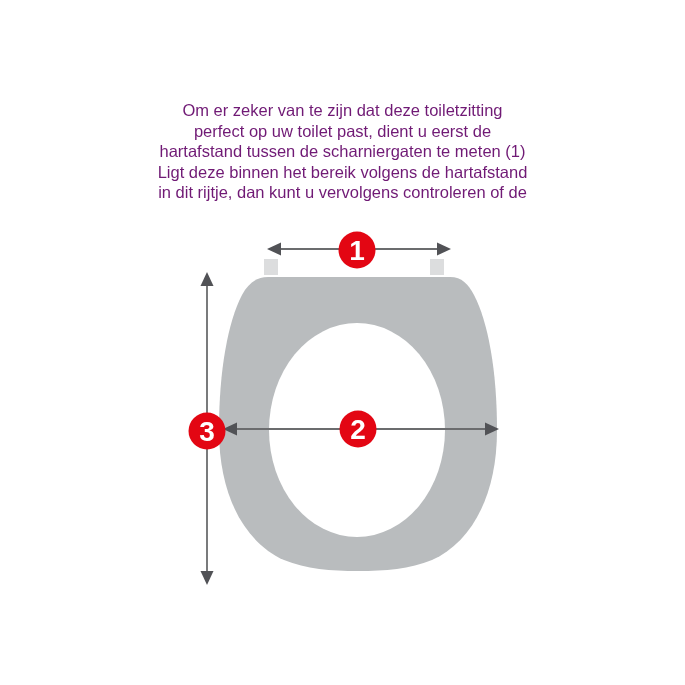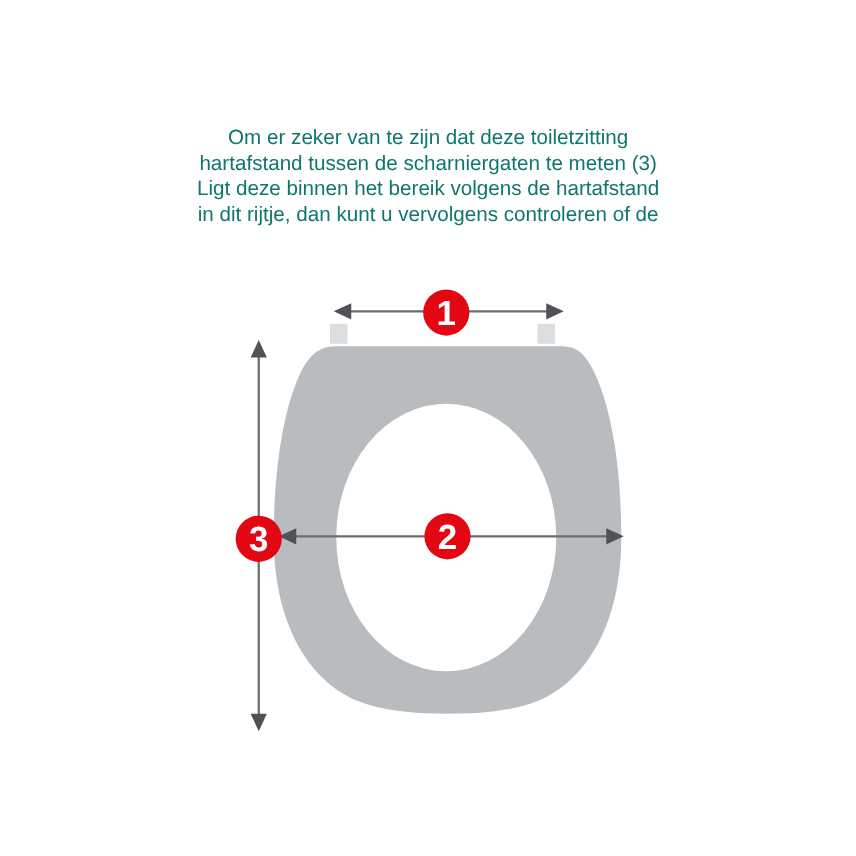--- a/index.html
+++ b/index.html
@@ -16,41 +16,42 @@
     font-family: "Liberation Sans", sans-serif;
   }
   .instructions {
     position: absolute;
     top: 100px;
     left: 0;
     width: 685px;
     text-align: center;
     font-size: 16.5px;
     line-height: 20.5px;
-    color: #0f766e;
+    color: #701a75;
   }
   .diagram-svg {
     position: absolute;
     top: 0;
     left: 0;
   }
   .marker-num {
     font-family: "Liberation Sans", sans-serif;
     font-size: 28px;
     font-weight: bold;
   }
 </style>
 </head>
 <body>
 
 <div class="page">
 
   <div class="instructions">
     <div>Om er zeker van te zijn dat deze toiletzitting</div>
-    <div>hartafstand tussen de scharniergaten te meten (3)</div>
+    <div>perfect op uw toilet past, dient u eerst de</div>
+    <div>hartafstand tussen de scharniergaten te meten (1)</div>
     <div>Ligt deze binnen het bereik volgens de hartafstand</div>
     <div>in dit rijtje, dan kunt u vervolgens controleren of de</div>
   </div>
 
   <svg class="diagram-svg" width="685" height="685" viewBox="0 0 685 685">
 
     <rect x="264" y="259" width="14" height="16" fill="#dcddde"></rect>
     <rect x="430" y="259" width="14" height="16" fill="#dcddde"></rect>
 
     <path d="M 268,277

